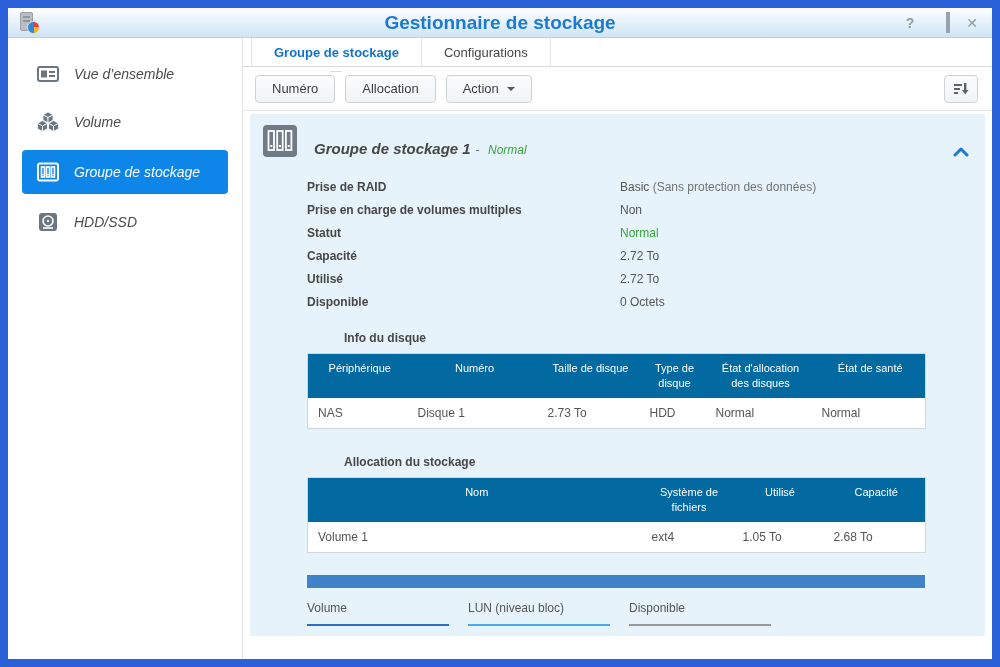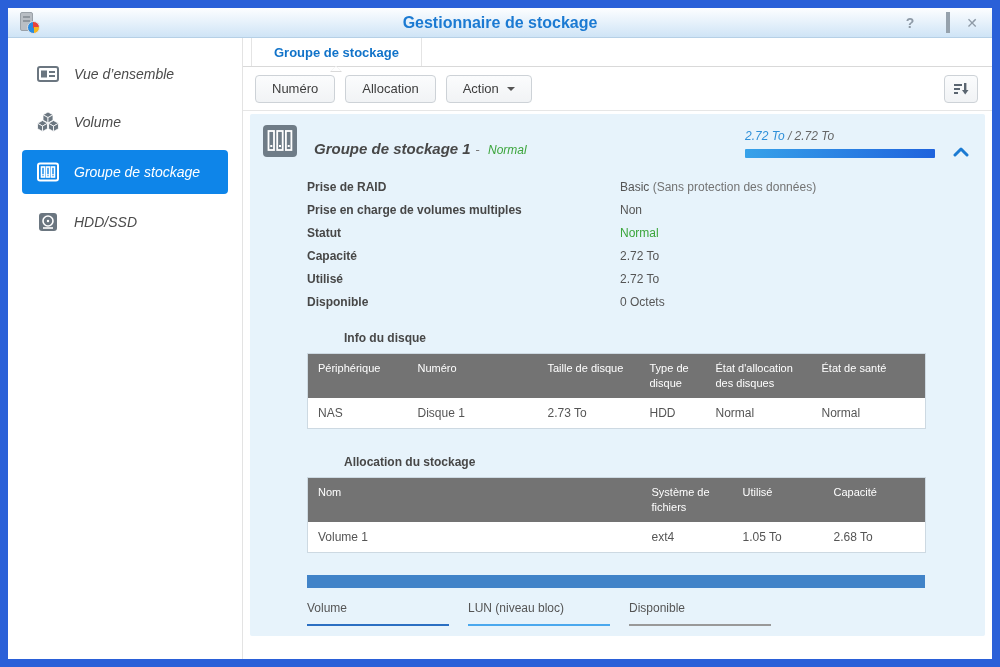--- a/index.html
+++ b/index.html
@@ -14,21 +14,21 @@
               background:linear-gradient(#fdfeff, #cfe4f6); border-bottom:1px solid #b6d0e6;
               position:relative; }
   .app-logo { width:22px; height:22px; margin-left:10px; position:relative; }
   .logo-disk { position:absolute; left:2px; top:0; width:13px; height:19px; background:#b9bec4;
                border-radius:2px; border:1px solid #9aa1a8; }
   .logo-disk::before { content:""; position:absolute; left:2px; top:3px; right:2px; height:2px; background:#8f969d; box-shadow:0 4px 0 #8f969d; }
   .logo-pie { position:absolute; right:0; bottom:0; width:13px; height:13px; border-radius:50%;
               background:conic-gradient(#e8413c 0 25%, #f5b51f 25% 50%, #2a8ae0 50% 100%);
               border:1px solid #d8dde2; }
   .title { position:absolute; left:0; right:0; text-align:center; color:#1b7ad2;
-           font-size:16px; font-weight:bold; pointer-events:none; }
+           font-size:19px; font-weight:bold; pointer-events:none; }
   .win-controls { margin-left:auto; display:flex; align-items:center; gap:16px; padding-right:14px; z-index:2; }
   .win-btn { color:#8e9aa6; font-size:14px; line-height:14px; cursor:pointer; font-weight:bold; }
   .btn-max { width:11px; height:10px; border:2px solid #96a2ad; border-top-width:3px; }
   .btn-min { width:12px; height:3px; border-bottom:2px solid #96a2ad; margin-top:-4px; }
 
   
   .main { flex:1; display:flex; min-height:0; }
 
   
   .sidebar { width:235px; flex:0 0 235px; background:#fff; border-right:1px solid #e3e3e3; padding-top:14px; }
@@ -89,21 +89,21 @@
   .d-row { display:flex; font-size:12px; line-height:23px; }
   .d-label { width:313px; font-weight:bold; color:#474747; }
   .d-value { color:#555; }
   .v-red { color:#737373; }
   .v-green { color:#3ba53b; }
 
   .section-label { font-size:12px; font-weight:bold; color:#474747; margin-top:17px; margin-bottom:8px;padding-left:37px; }
 
   table.grid { width:100%; border-collapse:collapse; background:#fff; border:1px solid #cdd9e2;
                font-size:11px; table-layout:fixed; }
-  table.grid th { background:#737373; color:#fff; font-weight:normal; text-align:left;
+  table.grid th { background:#0369a1; color:#fff; font-weight:normal; text-align:center;
                   padding:7px 6px 7px 10px; vertical-align:top; line-height:15px; }
   table.grid td { color:#555; padding:8px 6px 8px 10px; font-size:12px; background:#fff; }
   td.green { color:#3ba53b; }
 
   
   .total-bar { height:13px; background:#4183c8; margin-top:22px; }
   .legend { display:flex; margin-top:13px; }
   .leg-col { width:142px; margin-right:19px; }
   .leg-label { font-size:12px; color:#555; padding-bottom:9px; }
   .leg-line { height:2px; }
@@ -190,20 +190,21 @@
           </svg>
         </span>
         <span>HDD/SSD</span>
       </div>
     </div>
 
     <div class="content">
 
       <div class="tabs">
         <div class="tab active">Groupe de stockage</div>
+        <div class="tab">Configurations</div>
       </div>
 
       <div class="toolbar">
         <button class="tb-btn">Numéro</button>
         <button class="tb-btn">Allocation</button>
         <button class="tb-btn">
           <span>Action</span>
           <span class="caret"></span>
         </button>
         <div class="tb-right">
@@ -235,28 +236,20 @@
                   <rect x="8.3" y="21" width="2" height="2"></rect>
                     <rect x="17" y="21" width="2" height="2"></rect>
                     <rect x="25.7" y="21" width="2" height="2"></rect>
                 </g>
               </svg>
             </span>
             <div class="pool-title-box">
               <span class="pool-title">Groupe de stockage 1</span>
               <span class="dash">-</span>
               <span class="pool-status">Normal</span>
-            </div>
-            <div class="usage-box">
-              <div class="usage-text">
-                <span class="usage-used">2.72 To</span><span class="usage-total"> / </span><span class="usage-total">2.72 To</span>
-              </div>
-              <div class="usage-bar">
-                <div class="usage-fill" style="width:100%"></div>
-              </div>
             </div>
             <span class="collapse">
               <svg width="16" height="12" viewBox="0 0 16 12">
                   <polyline points="2,9 8,3 14,9" fill="none" stroke="#1b7ad2" stroke-width="3" stroke-linecap="round" stroke-linejoin="round"></polyline>
                 </svg>
             </span>
           </div>
 
           <div class="panel-body">
 

